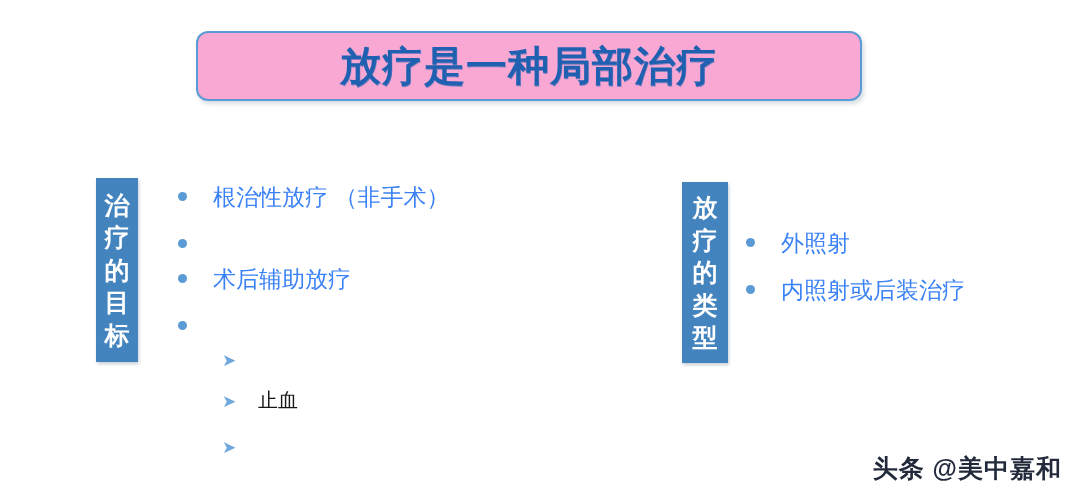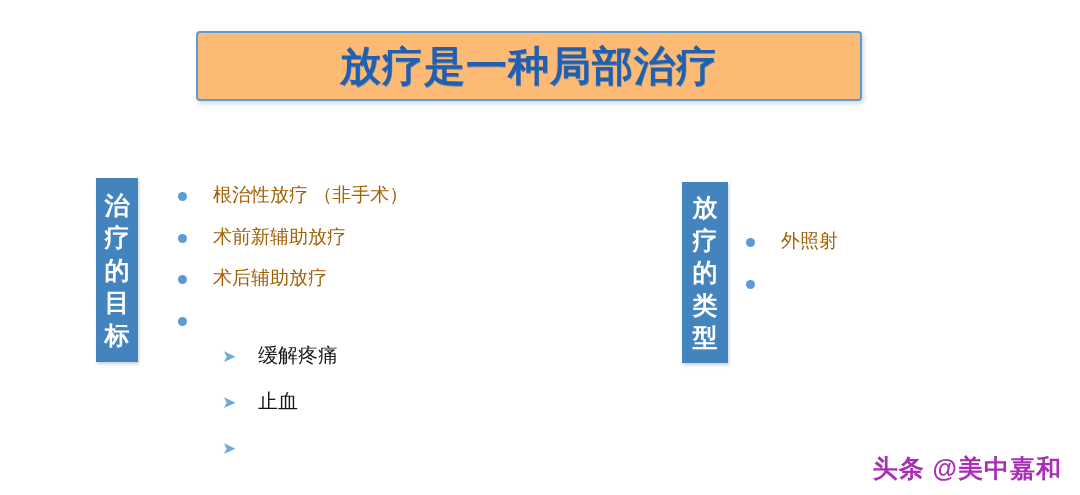--- a/index.html
+++ b/index.html
@@ -18,22 +18,22 @@
 
   
   .title-box {
     position: absolute;
     left: 196px;
     top: 31px;
     width: 666px;
     height: 70px;
     box-sizing: border-box;
     border: 2px solid #5B9BD5;
-    border-radius: 4px;
-    background: #fdba74;
+    border-radius: 12px;
+    background: #f9a8d4;
     box-shadow: 2px 3px 4px rgba(120,140,160,0.30);
     display: flex;
     align-items: center;
     justify-content: center;
   }
   .title-text {
     font-size: 41px;
     font-weight: bold;
     color: #1F60B0;
     letter-spacing: 1px;
@@ -87,23 +87,23 @@
   .bullet-dot {
     width: 9px;
     height: 9px;
     border-radius: 50%;
     background: #5B9BD5;
     flex: 0 0 auto;
     margin-top: 10px;
     margin-right: 26px;
   }
   .bullet-text {
-    font-size: 19px;
+    font-size: 23px;
     line-height: 1.35;
-    color: #a16207;
+    color: #3b82f6;
     white-space: nowrap;
   }
 
   
   .sub-list {
     margin-top: 14px;
     margin-left: 44px;
   }
   .sub-row {
     display: flex;
@@ -127,21 +127,21 @@
     white-space: nowrap;
   }
 
   
   .watermark {
     position: absolute;
     right: 18px;
     bottom: 10px;
     font-size: 25px;
     font-weight: bold;
-    color: #a21caf;
+    color: #0f172a;
     letter-spacing: 1px;
     white-space: nowrap;
     text-shadow:
        1px 1px 0 rgba(255,255,255,0.95),
       -1px -1px 0 rgba(255,255,255,0.75),
        0 0 2px rgba(255,255,255,0.9);
     opacity: 0.92;
   }
 </style>
 </head>
@@ -161,36 +161,34 @@
 
 <div class="list" id="list-goals">
 
   <div class="bullet-row">
     <span class="bullet-dot"></span>
     <span class="bullet-text">根治性放疗 （非手术）</span>
   </div>
 
   <div class="bullet-row">
     <span class="bullet-dot"></span>
-    <span class="bullet-text">术前新辅助放疗</span>
   </div>
 
   <div class="bullet-row">
     <span class="bullet-dot"></span>
     <span class="bullet-text">术后辅助放疗</span>
   </div>
 
   <div class="bullet-row">
     <span class="bullet-dot"></span>
   </div>
 
   <div class="sub-list">
     <div class="sub-row">
       <span class="sub-arrow">➤</span>
-      <span class="sub-text">缓解疼痛</span>
     </div>
     <div class="sub-row">
       <span class="sub-arrow">➤</span>
       <span class="sub-text">止血</span>
     </div>
     <div class="sub-row">
       <span class="sub-arrow">➤</span>
     </div>
   </div>
 
@@ -204,16 +202,17 @@
   <span>型</span>
 </div>
 
 <div class="list" id="list-types">
   <div class="bullet-row">
     <span class="bullet-dot"></span>
     <span class="bullet-text">外照射</span>
   </div>
   <div class="bullet-row">
     <span class="bullet-dot"></span>
+    <span class="bullet-text">内照射或后装治疗</span>
   </div>
 </div>
 
 <div class="watermark">头条 @美中嘉和</div>
 
 </body></html>

